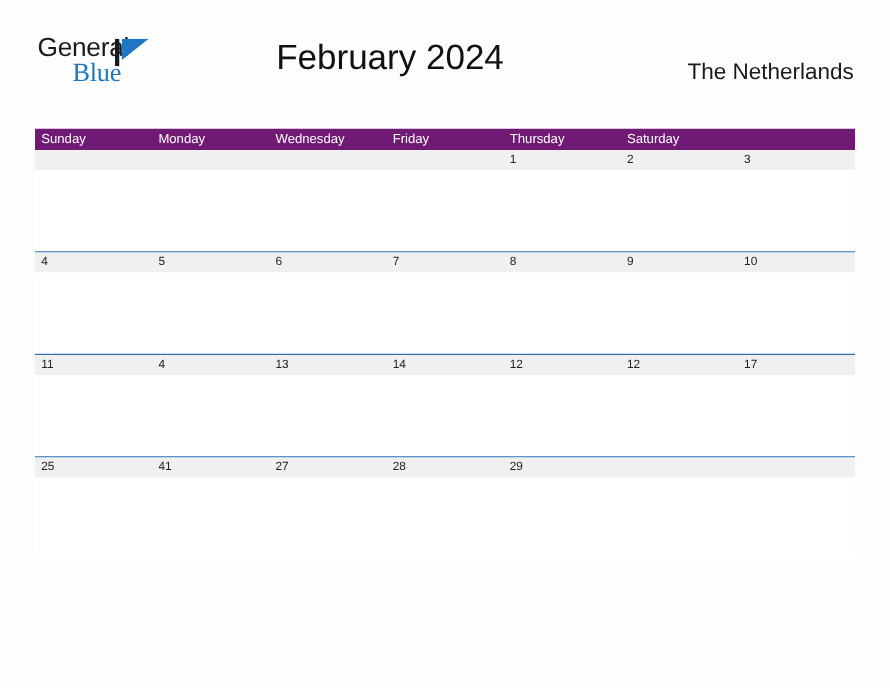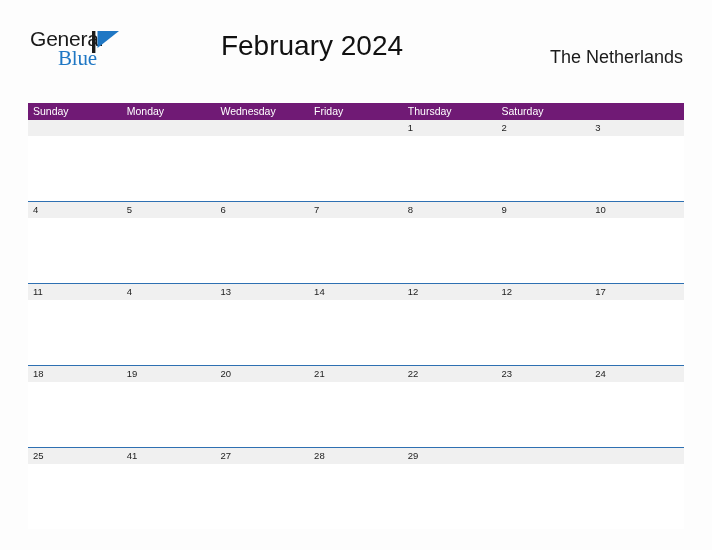--- a/index.html
+++ b/index.html
@@ -239,40 +239,20 @@
       <div class="event-cell"></div>
       <div class="event-cell"></div>
       <div class="event-cell"></div>
       <div class="event-cell"></div>
       <div class="event-cell"></div>
       <div class="event-cell"></div>
       <div class="event-cell"></div>
     </div>
   </div>
 
-  <div class="week-row ruled">
-    <div class="date-band">
-      <div class="date-cell">18</div>
-      <div class="date-cell">19</div>
-      <div class="date-cell">20</div>
-      <div class="date-cell">21</div>
-      <div class="date-cell">22</div>
-      <div class="date-cell">23</div>
-      <div class="date-cell">24</div>
-    </div>
-    <div class="event-band">
-      <div class="event-cell"></div>
-      <div class="event-cell"></div>
-      <div class="event-cell"></div>
-      <div class="event-cell"></div>
-      <div class="event-cell"></div>
-      <div class="event-cell"></div>
-      <div class="event-cell"></div>
-    </div>
-  </div>
 
   <div class="week-row ruled">
     <div class="date-band">
       <div class="date-cell">25</div>
       <div class="date-cell">41</div>
       <div class="date-cell">27</div>
       <div class="date-cell">28</div>
       <div class="date-cell">29</div>
       <div class="date-cell empty"></div>
       <div class="date-cell empty"></div>

